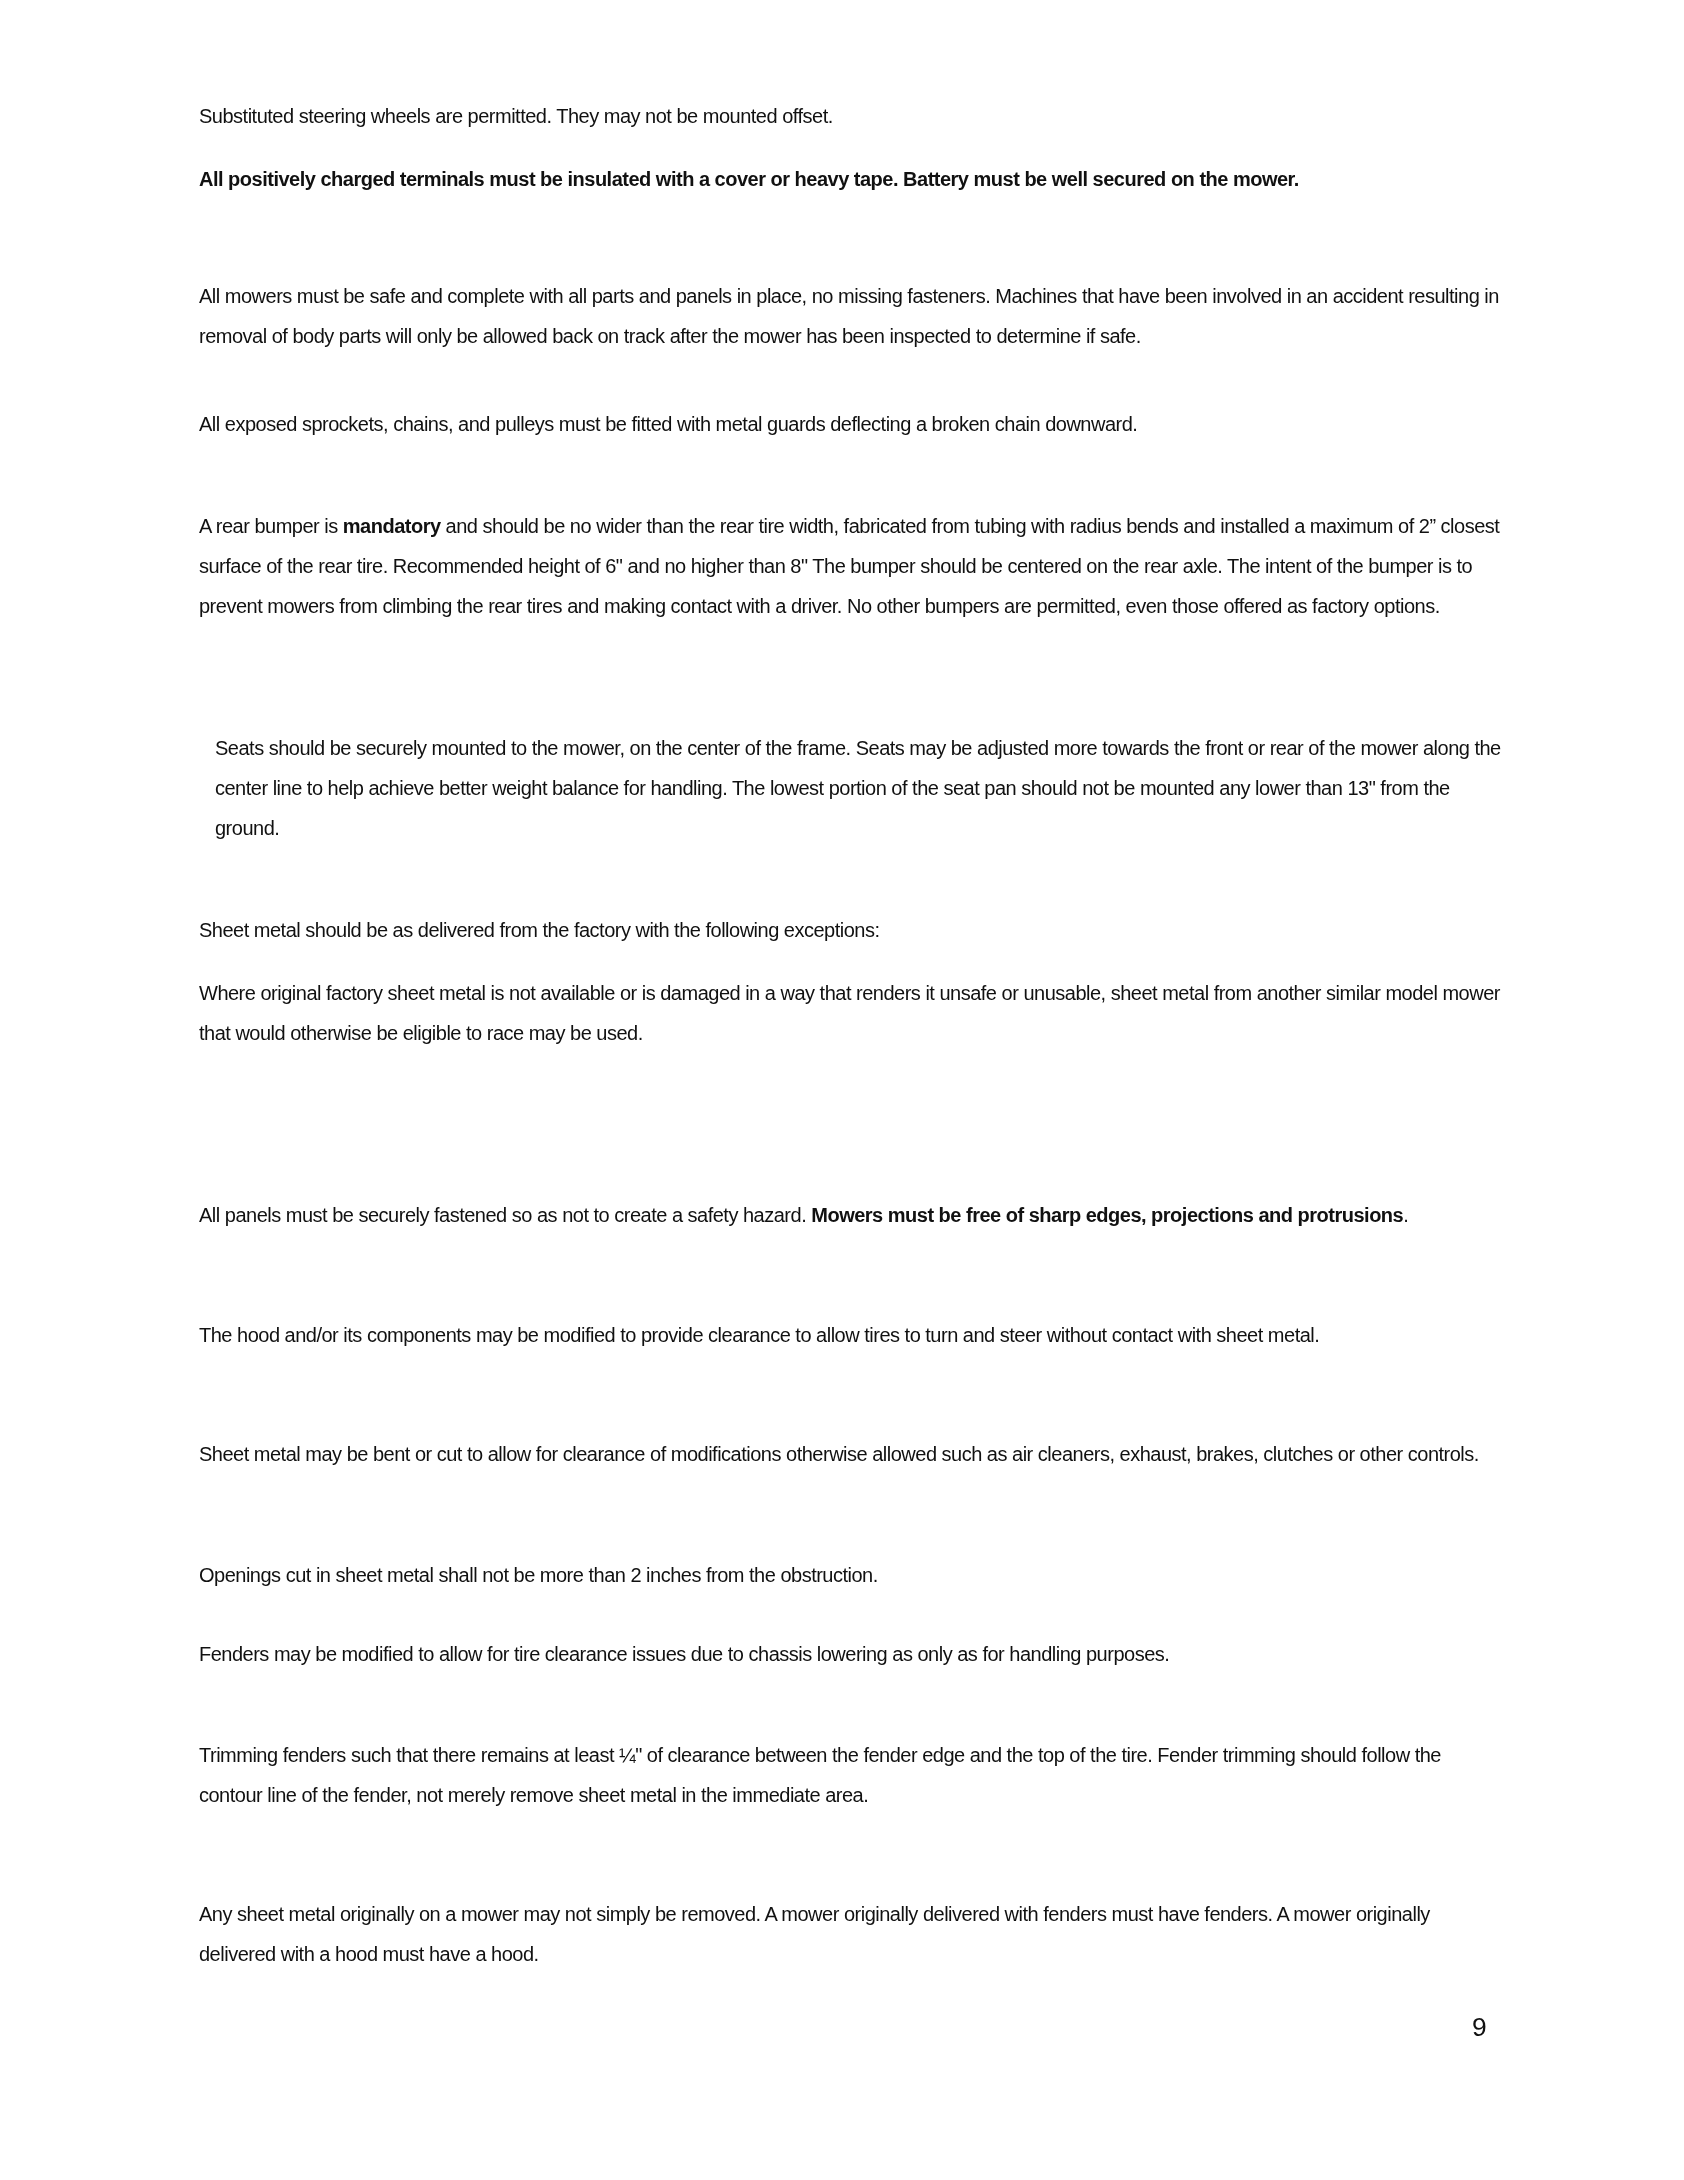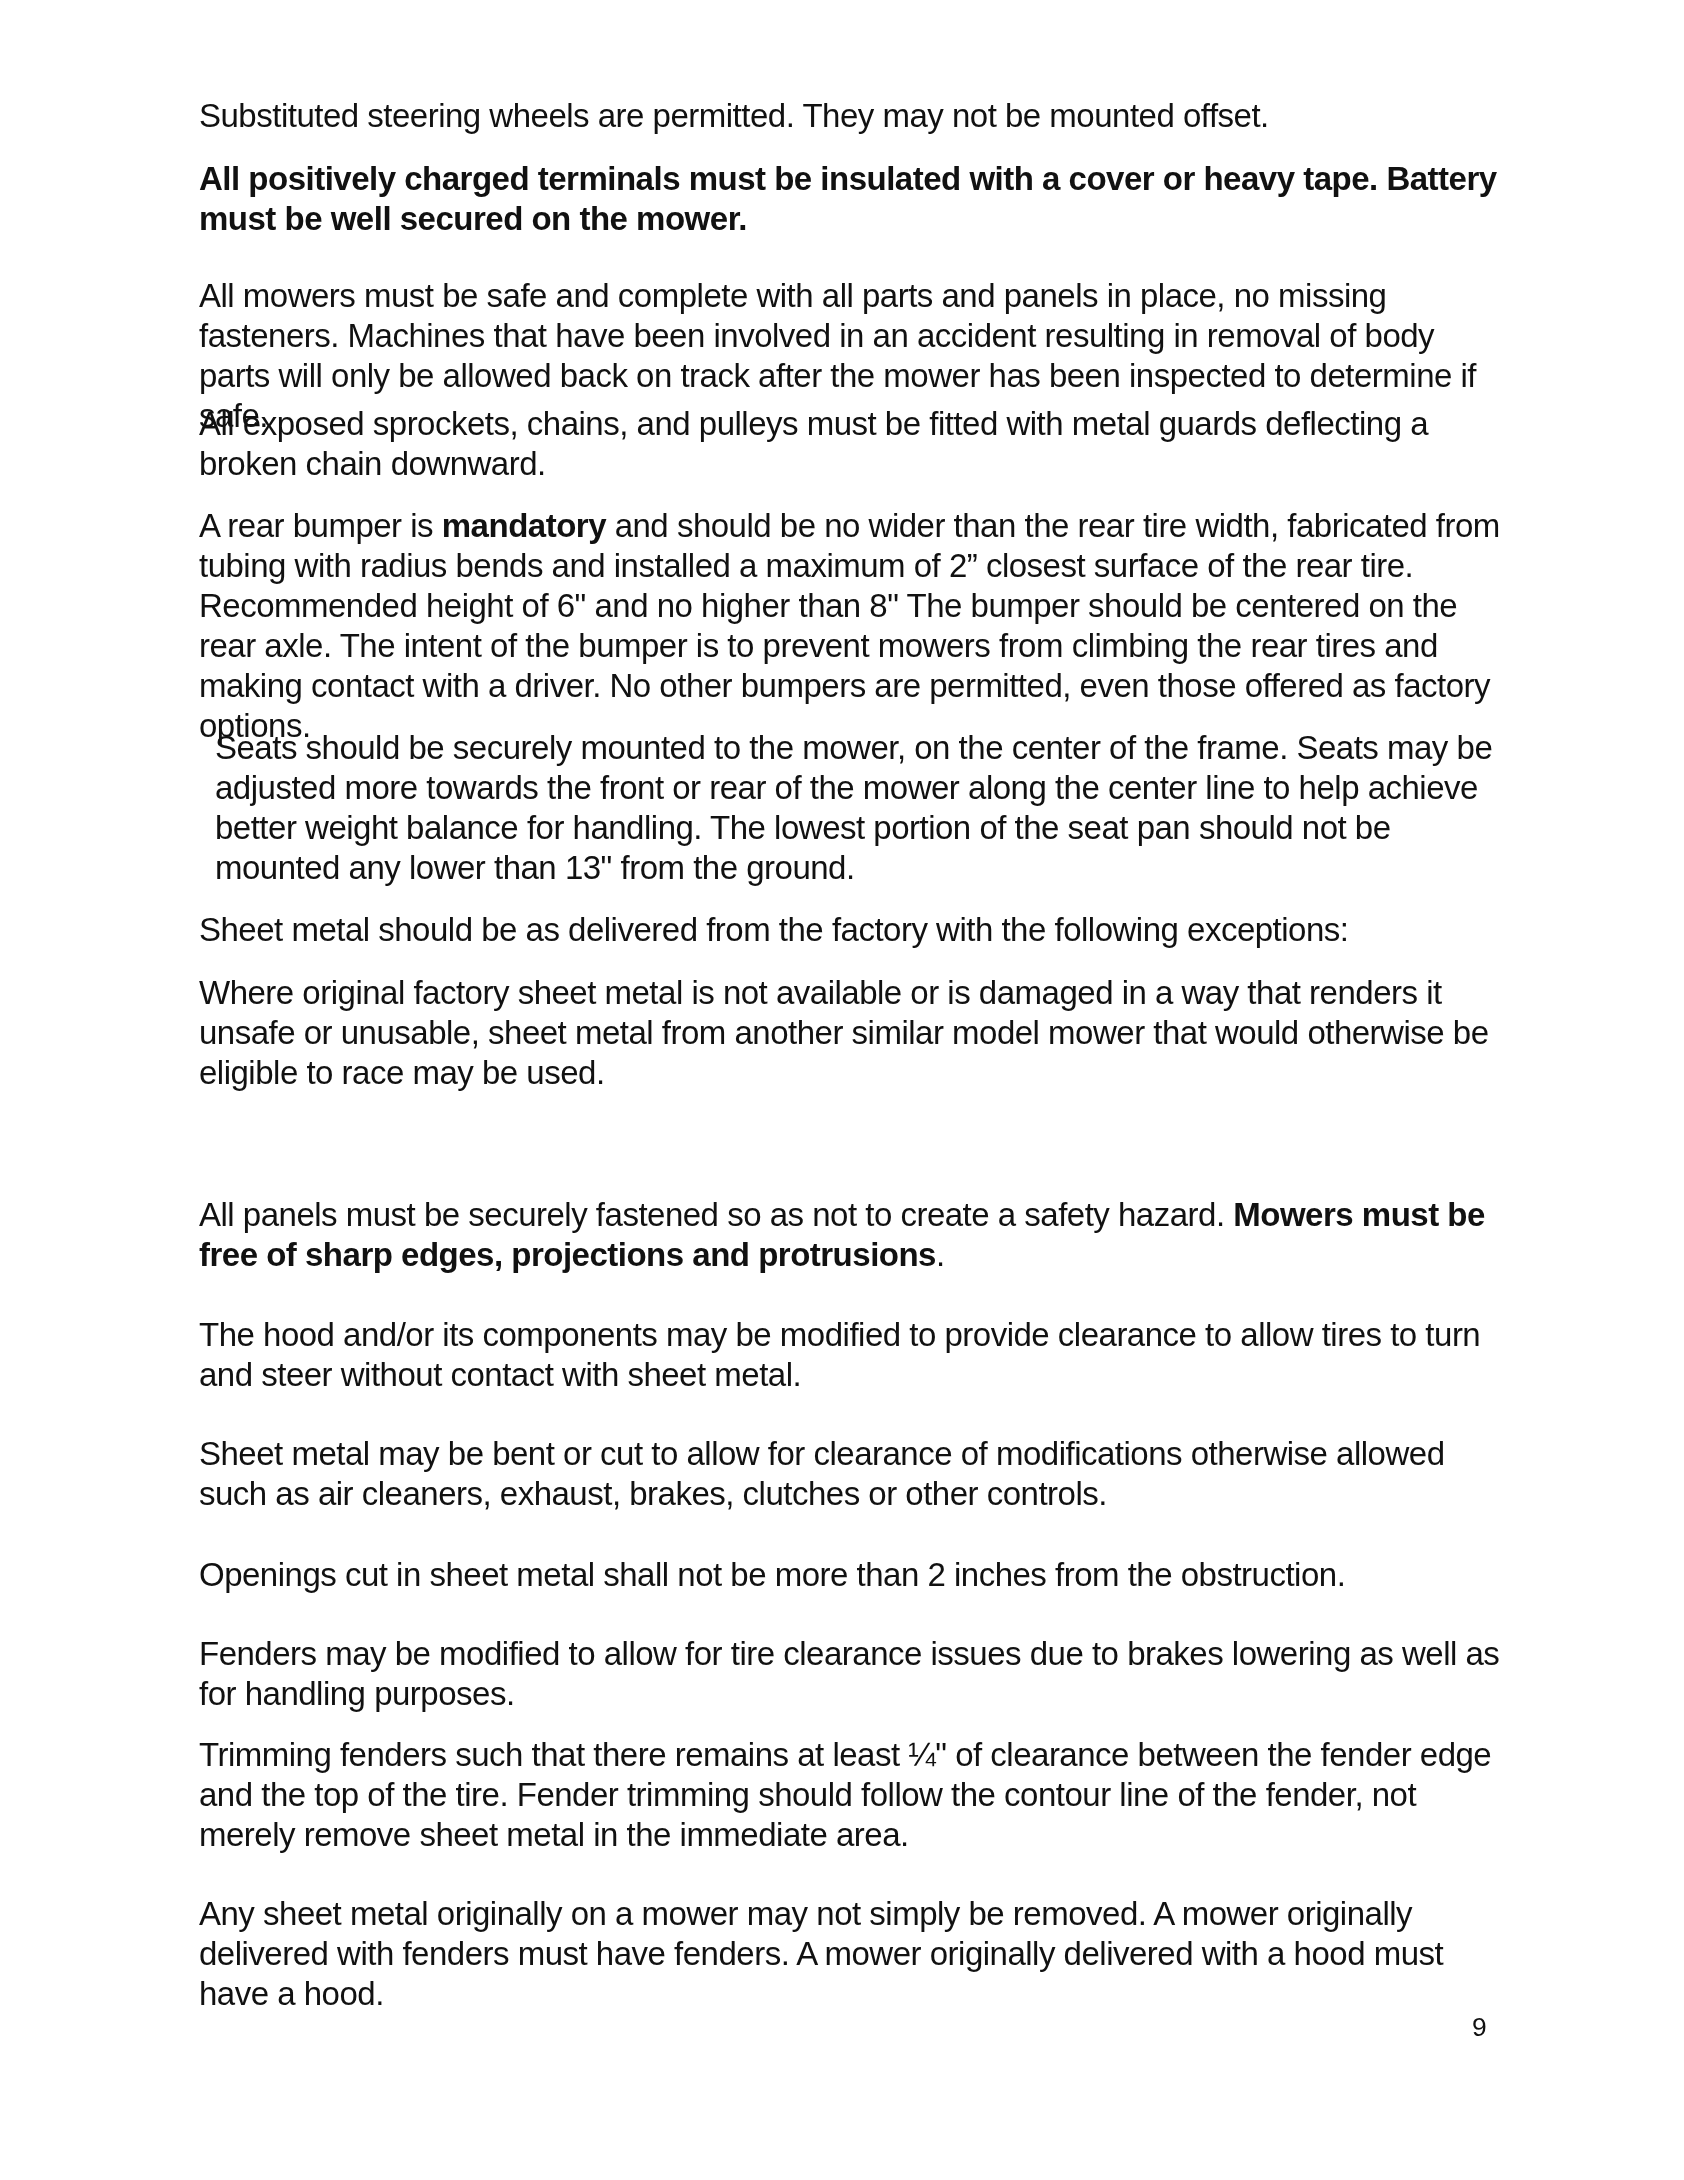--- a/index.html
+++ b/index.html
@@ -19,21 +19,21 @@
       position: absolute;
       left: 0; top: 0;
       width: 1685px;
       height: 2181px;
       background: #ffffff;
     }
     .p {
       position: absolute;
       left: 199px;
       width: 1303px;
-      font-size: 33px;
+      font-size: 20px;
       line-height: 40px;
       letter-spacing: -0.5px;
       margin: 0;
       white-space: normal;
     }
     .p b { font-weight: bold; }
     .page-number {
       position: absolute;
       left: 1472px;
       top: 2007px;
@@ -64,21 +64,21 @@
 
 
   <p class="p" style="top:1195px;"><span>All panels must be securely fastened so as not to create a safety hazard. </span><b>Mowers must be free of sharp edges, projections and protrusions</b><span>.</span></p>
 
   <p class="p" style="top:1315px;">The hood and/or its components may be modified to provide clearance to allow tires to turn and steer without contact with sheet metal.</p>
 
   <p class="p" style="top:1434px;">Sheet metal may be bent or cut to allow for clearance of modifications otherwise allowed such as air cleaners, exhaust, brakes, clutches or other controls.</p>
 
   <p class="p" style="top:1555px;">Openings cut in sheet metal shall not be more than 2 inches from the obstruction.</p>
 
-  <p class="p" style="top:1634px;">Fenders may be modified to allow for tire clearance issues due to brakes lowering as well as for handling purposes.</p>
+  <p class="p" style="top:1634px;">Fenders may be modified to allow for tire clearance issues due to chassis lowering as only as for handling purposes.</p>
 
   <p class="p" style="top:1735px;">Trimming fenders such that there remains at least ¼" of clearance between the fender edge and the top of the tire. Fender trimming should follow the contour line of the fender, not merely remove sheet metal in the immediate area.</p>
 
   <p class="p" style="top:1894px;">Any sheet metal originally on a mower may not simply be removed. A mower originally delivered with fenders must have fenders. A mower originally delivered with a hood must have a hood.</p>
 
   <div class="page-number">9</div>
 
 </div>
 
 

